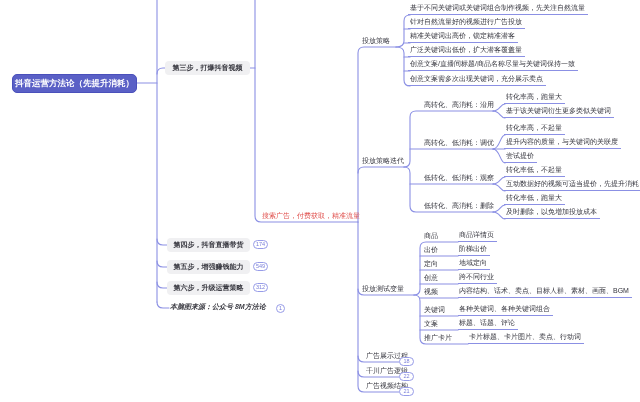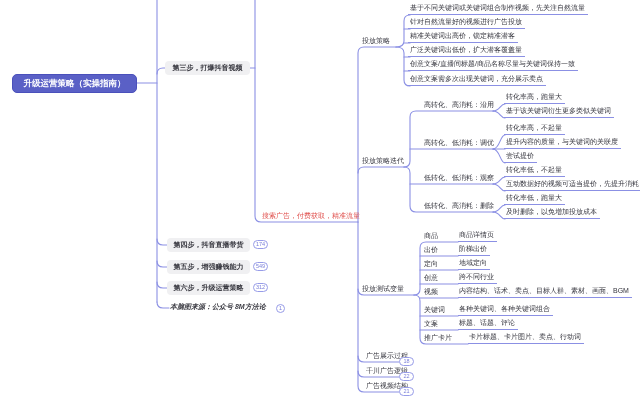--- a/index.html
+++ b/index.html
@@ -78,21 +78,21 @@
       <path d="M414,295 Q420,295 420,301 V338 Q420,344 426,344 H468"></path>
       <path d="M420,256 H458"></path>
         <path d="M420,270 H458"></path>
       <path d="M420,284 H458"></path>
         <path d="M420,298 H458"></path>
       <path d="M420,316 H458"></path>
         <path d="M420,330 H458"></path>
     </g>
   </svg>
 
-  <div class="rootbox">升级运营策略（实操指南）</div>
+  <div class="rootbox">抖音运营方法论（先提升消耗）</div>
 
   <div class="stepbox" style="left:165px;top:61px;width:85px;">第三步，打爆抖音视频</div>
   <div class="stepbox" style="left:167px;top:238px;width:83px;">第四步，抖音直播带货</div>
   <div class="badge" style="left:253px;top:240px;">174</div>
   <div class="stepbox" style="left:167px;top:260px;width:83px;">第五步，增强赚钱能力</div>
   <div class="badge" style="left:253px;top:262px;">549</div>
   <div class="stepbox" style="left:167px;top:281px;width:83px;">第六步，升级运营策略</div>
   <div class="badge" style="left:253px;top:283px;">312</div>
   <div class="note">本脑图来源：公众号 8M方法论</div>
   <div class="badge round" style="left:276px;top:304px;">1</div>

